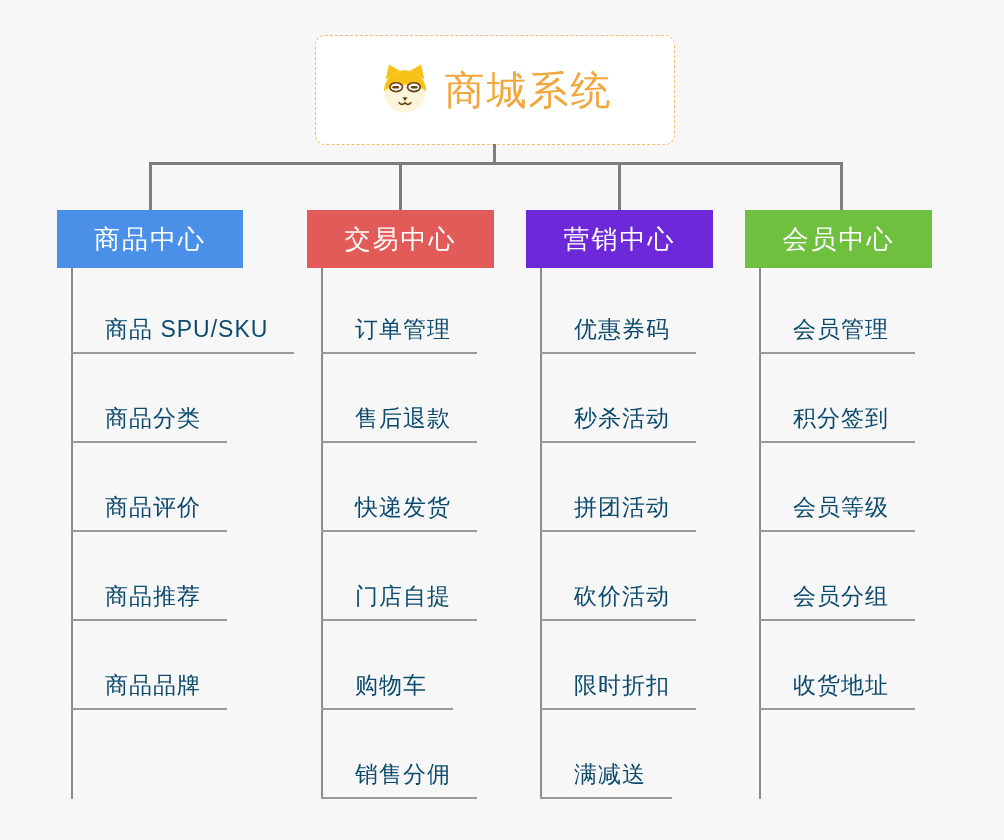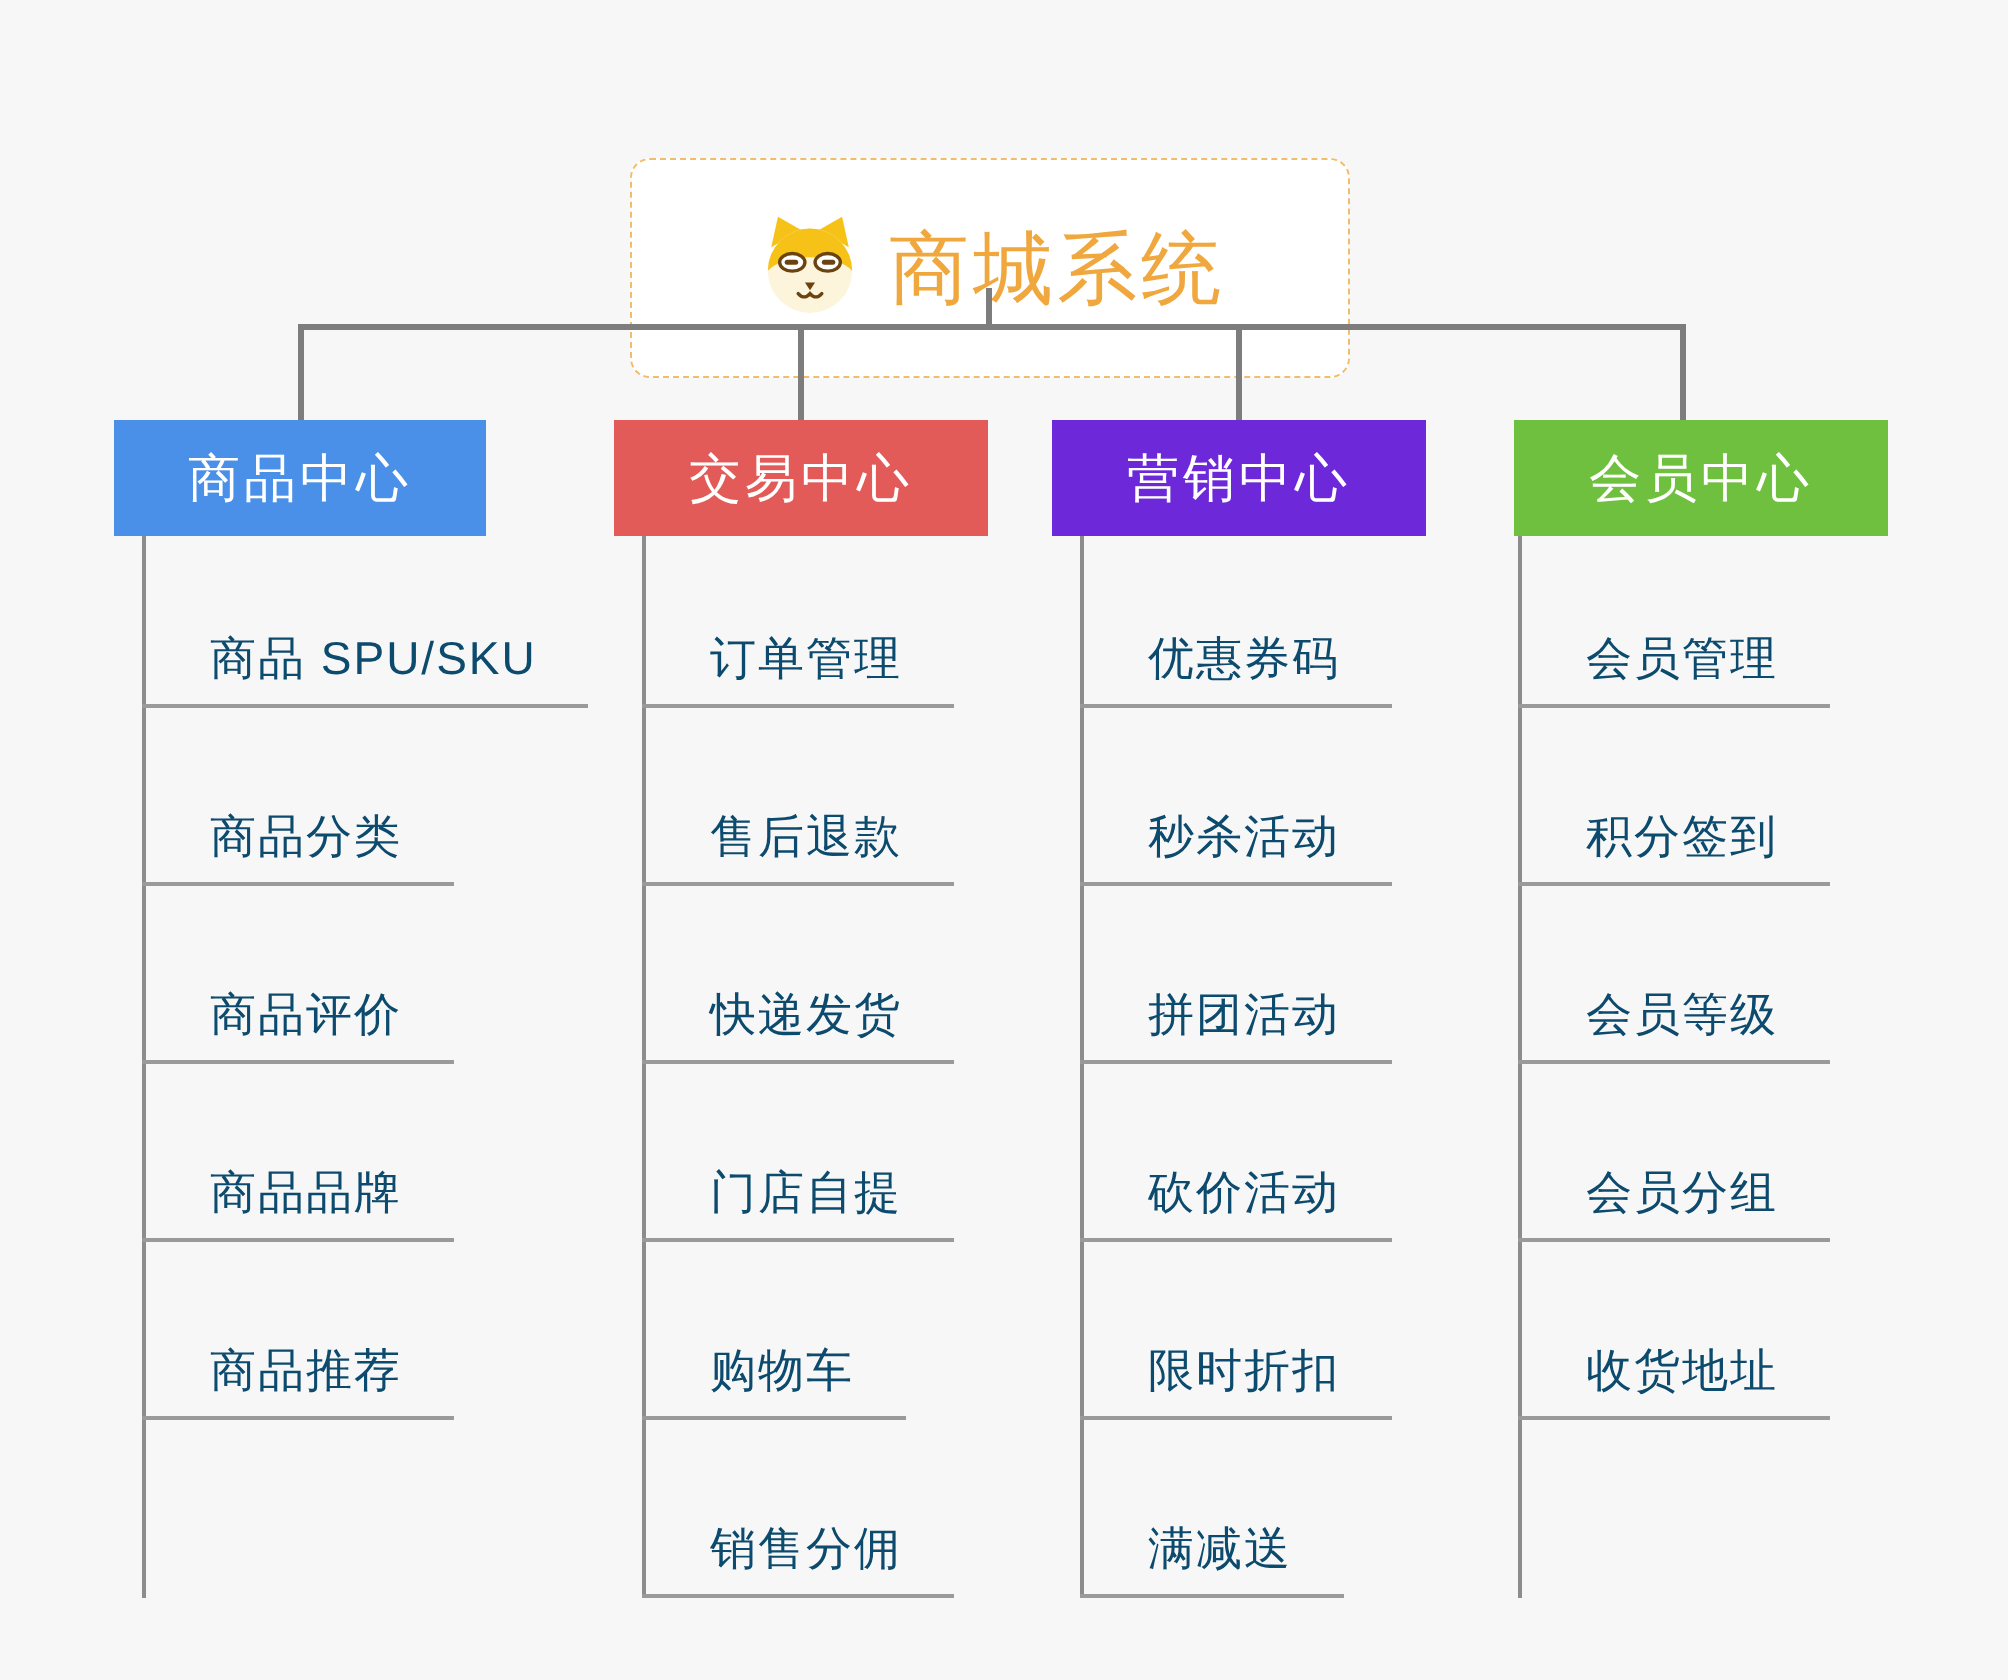--- a/index.html
+++ b/index.html
@@ -10,21 +10,20 @@
     position:relative;overflow:hidden;
   }
   .canvas{position:absolute;inset:0;}
 
   
   .root-topic{
     position:absolute;left:315px;top:35px;width:360px;height:110px;
     background:#ffffff;border:1px dashed #f2bd6b;border-radius:10px;
     display:flex;align-items:center;justify-content:center;gap:13px;
     box-sizing:border-box;
-    margin-top:44px;
   }
   .root-title{
     font-size:40px;letter-spacing:2px;font-weight:500;
   }
 
   
   .line{position:absolute;background:#7d7d7d;}
   .root-stem{left:493px;top:144px;width:3px;height:20px;}
   .rail{left:149px;top:162px;width:694px;height:3px;border-radius:2px;}
   .drop{top:162px;width:3px;height:49px;}
@@ -80,33 +79,33 @@
   <div class="line root-stem"></div>
   <div class="line rail"></div>
   <div class="line drop drop-1"></div>
   <div class="line drop drop-2"></div>
   <div class="line drop drop-3"></div>
   <div class="line drop drop-4"></div>
 
   <div class="branch-header bh-1" style="background-color: rgb(74, 144, 232);">商品中心</div>
   <div class="branch-header bh-2" style="background-color: rgb(226, 91, 88);">交易中心</div>
   <div class="branch-header bh-3" style="background-color: #6d28d9;">营销中心</div>
-  <div class="branch-header bh-4" style="background-color: rgb(112, 192, 64); margin-left: 12px;">会员中心</div>
+  <div class="branch-header bh-4" style="background-color: rgb(112, 192, 64);">会员中心</div>
 
   <div class="line vline vline-1"></div>
   <div class="line vline vline-2"></div>
   <div class="line vline vline-3"></div>
   <div class="line vline vline-4"></div>
 
   <div class="col col-1">
     <div class="leaf">商品 SPU/SKU</div>
     <div class="leaf">商品分类</div>
     <div class="leaf">商品评价</div>
+    <div class="leaf">商品推荐</div>
     <div class="leaf">商品品牌</div>
-    <div class="leaf">商品推荐</div>
   </div>
 
   <div class="col col-2">
     <div class="leaf">订单管理</div>
     <div class="leaf">售后退款</div>
     <div class="leaf">快递发货</div>
     <div class="leaf">门店自提</div>
     <div class="leaf">购物车</div>
     <div class="leaf">销售分佣</div>
   </div>

